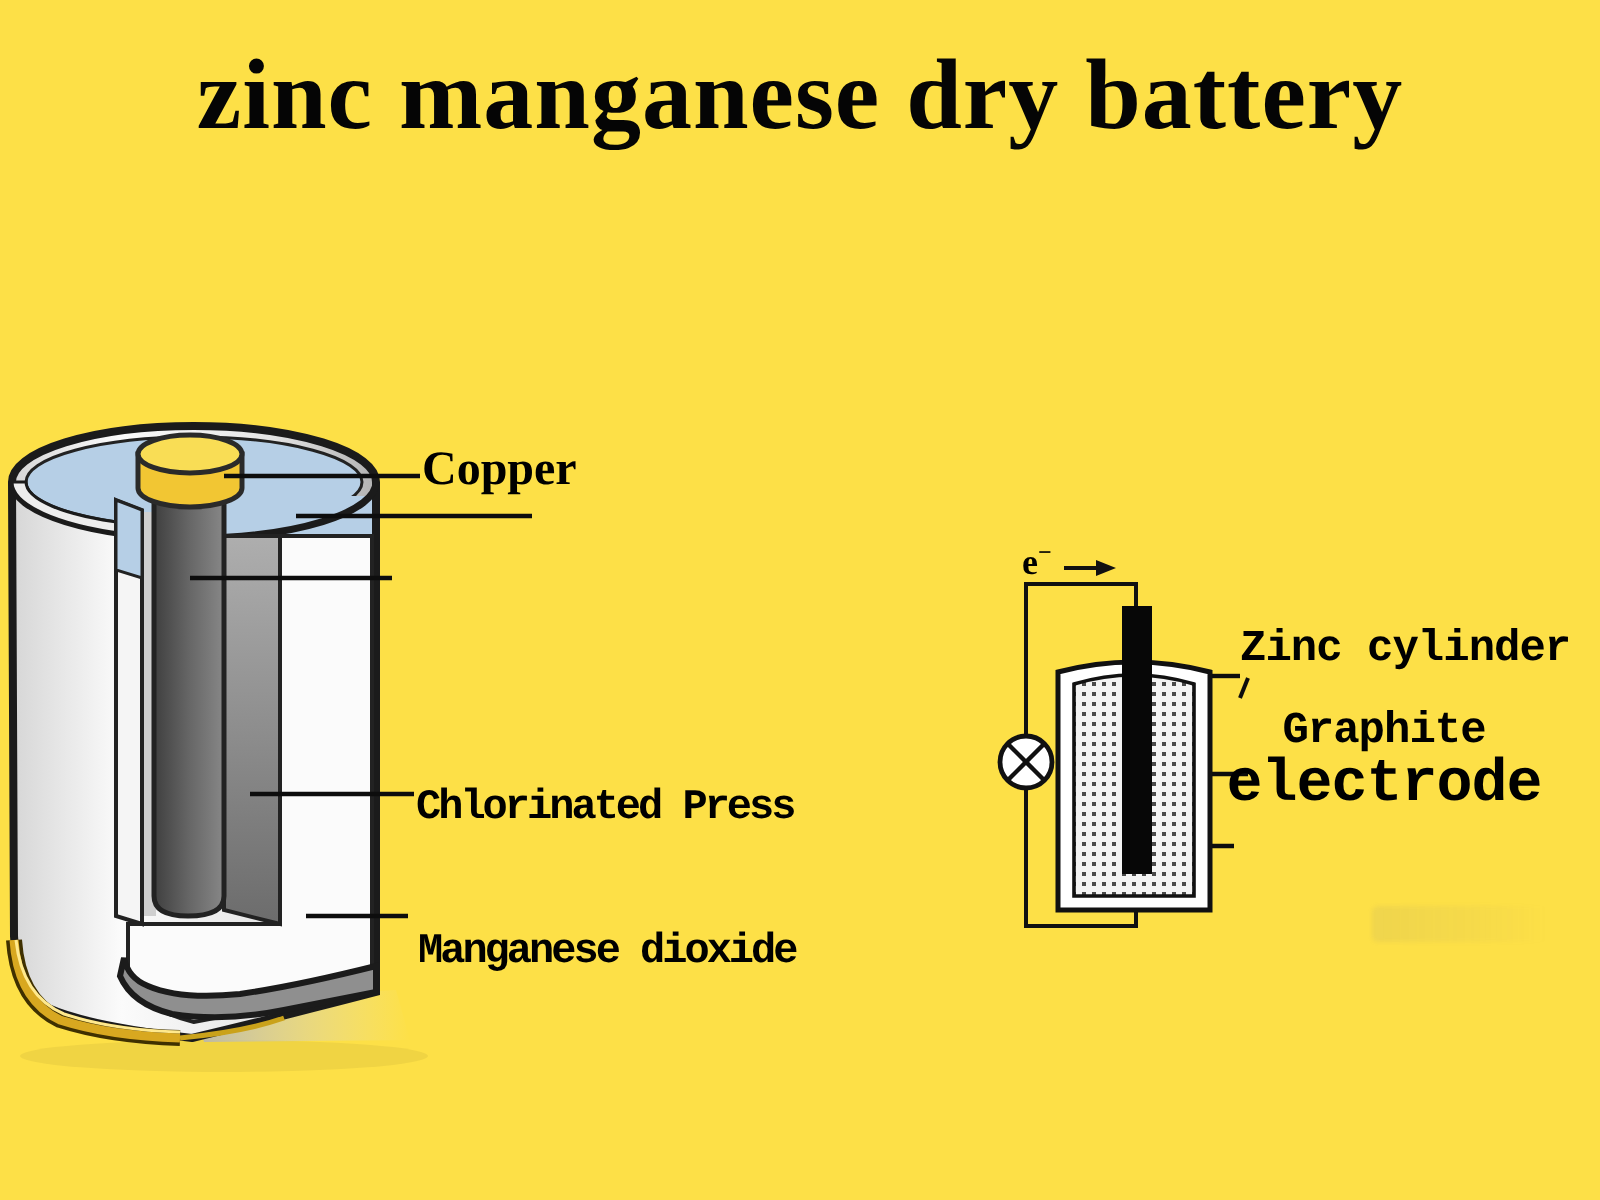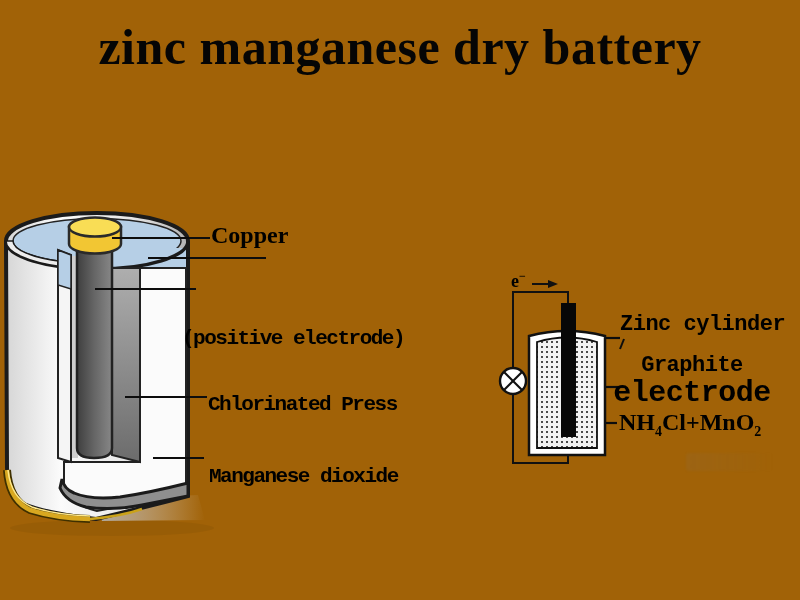--- a/index.html
+++ b/index.html
@@ -1,16 +1,16 @@
 <!DOCTYPE html>
 <html><head>
 <meta charset="utf-8">
 <style>
   html,body{margin:0;padding:0;background:#fff;}
-  .canvas{position:relative;width:800px;height:600px;background:#a16207;overflow:hidden;
+  .canvas{position:relative;width:800px;height:600px;background:#fde047;overflow:hidden;
           font-family:"Liberation Sans",sans-serif;}
   .title{position:absolute;left:0;top:18px;width:800px;text-align:center;
          font-family:"Liberation Serif","DejaVu Serif",serif;font-weight:bold;
          font-size:50px;letter-spacing:0.5px;color:#050505;white-space:nowrap;}
   .art{position:absolute;left:0;top:0;}
   .lbl{position:absolute;color:#000;white-space:nowrap;}
   .mono{font-family:"Liberation Mono","DejaVu Sans Mono",monospace;font-weight:bold;}
   .serifb{font-family:"Liberation Serif","DejaVu Serif",serif;font-weight:bold;}
   .lbl-copper{left:211px;top:222px;font-size:24px;}
   .lbl-sealing{left:298px;top:242px;font-size:29px;}
@@ -126,24 +126,22 @@
         <polygon points="558,284 548,280 548,288" fill="#111"></polygon>
       </g>
 
       <path d="M 529,455 L 529,336 Q 567,326 605,336 L 605,455 Z" fill="#ffffff" stroke="#111" stroke-width="2.5"></path>
       <path d="M 537,448 L 537,342 Q 567,333 597,342 L 597,448 Z" fill="url(#stipple)" stroke="#111" stroke-width="1.8"></path>
       <rect x="561" y="303" width="15" height="134" fill="#070707"></rect>
     </g>
   </svg>
 
   <div class="lbl serifb lbl-copper">Copper</div>
-  <div class="lbl mono lbl-carbon2">(positive electrode)</div>
   <div class="lbl mono lbl-chlor">Chlorinated Press</div>
   <div class="lbl mono lbl-mang">Manganese dioxide</div>
 
   <div class="lbl serifb lbl-e"><span>e</span><sup>−</sup></div>
   <div class="lbl mono lbl-zinc">Zinc cylinder</div>
   <div class="lbl mono lbl-graph1">Graphite</div>
   <div class="lbl mono lbl-graph2">electrode</div>
-  <div class="lbl serifb lbl-nh4cl"><span>NH</span><sub>4</sub><span>Cl+MnO</span><sub>2</sub></div>
 
   <div class="watermark"></div>
 </div>
 
 </body></html>

